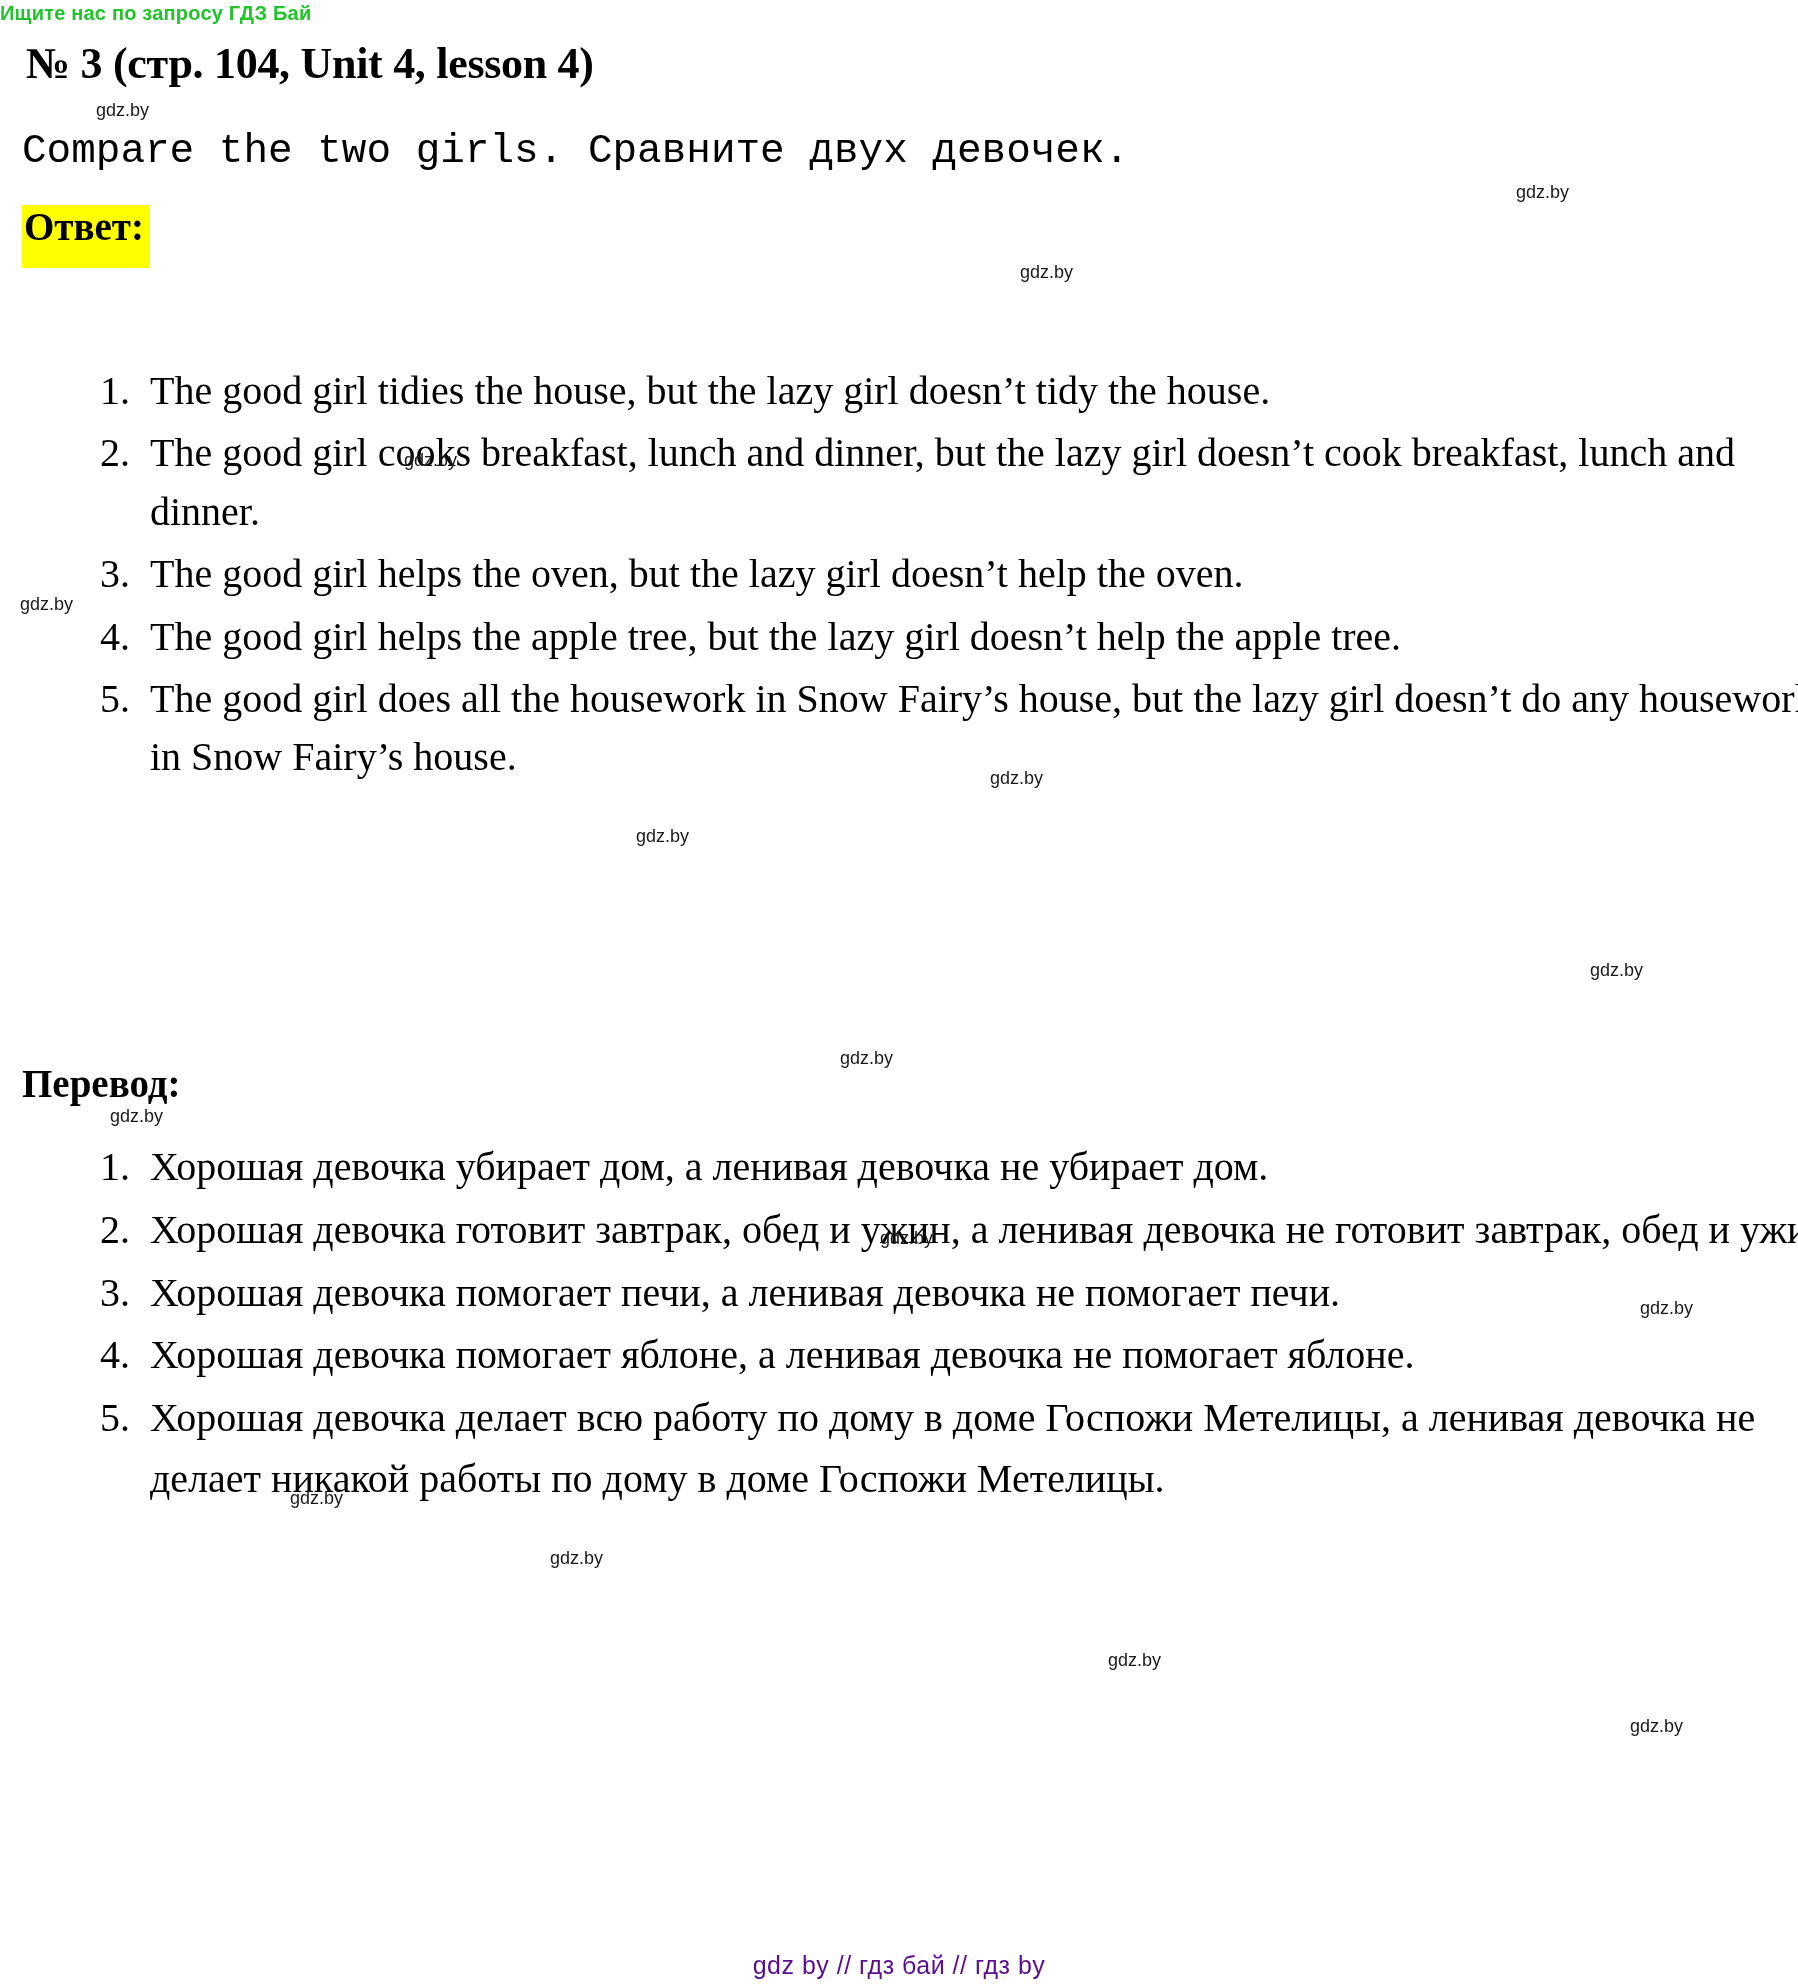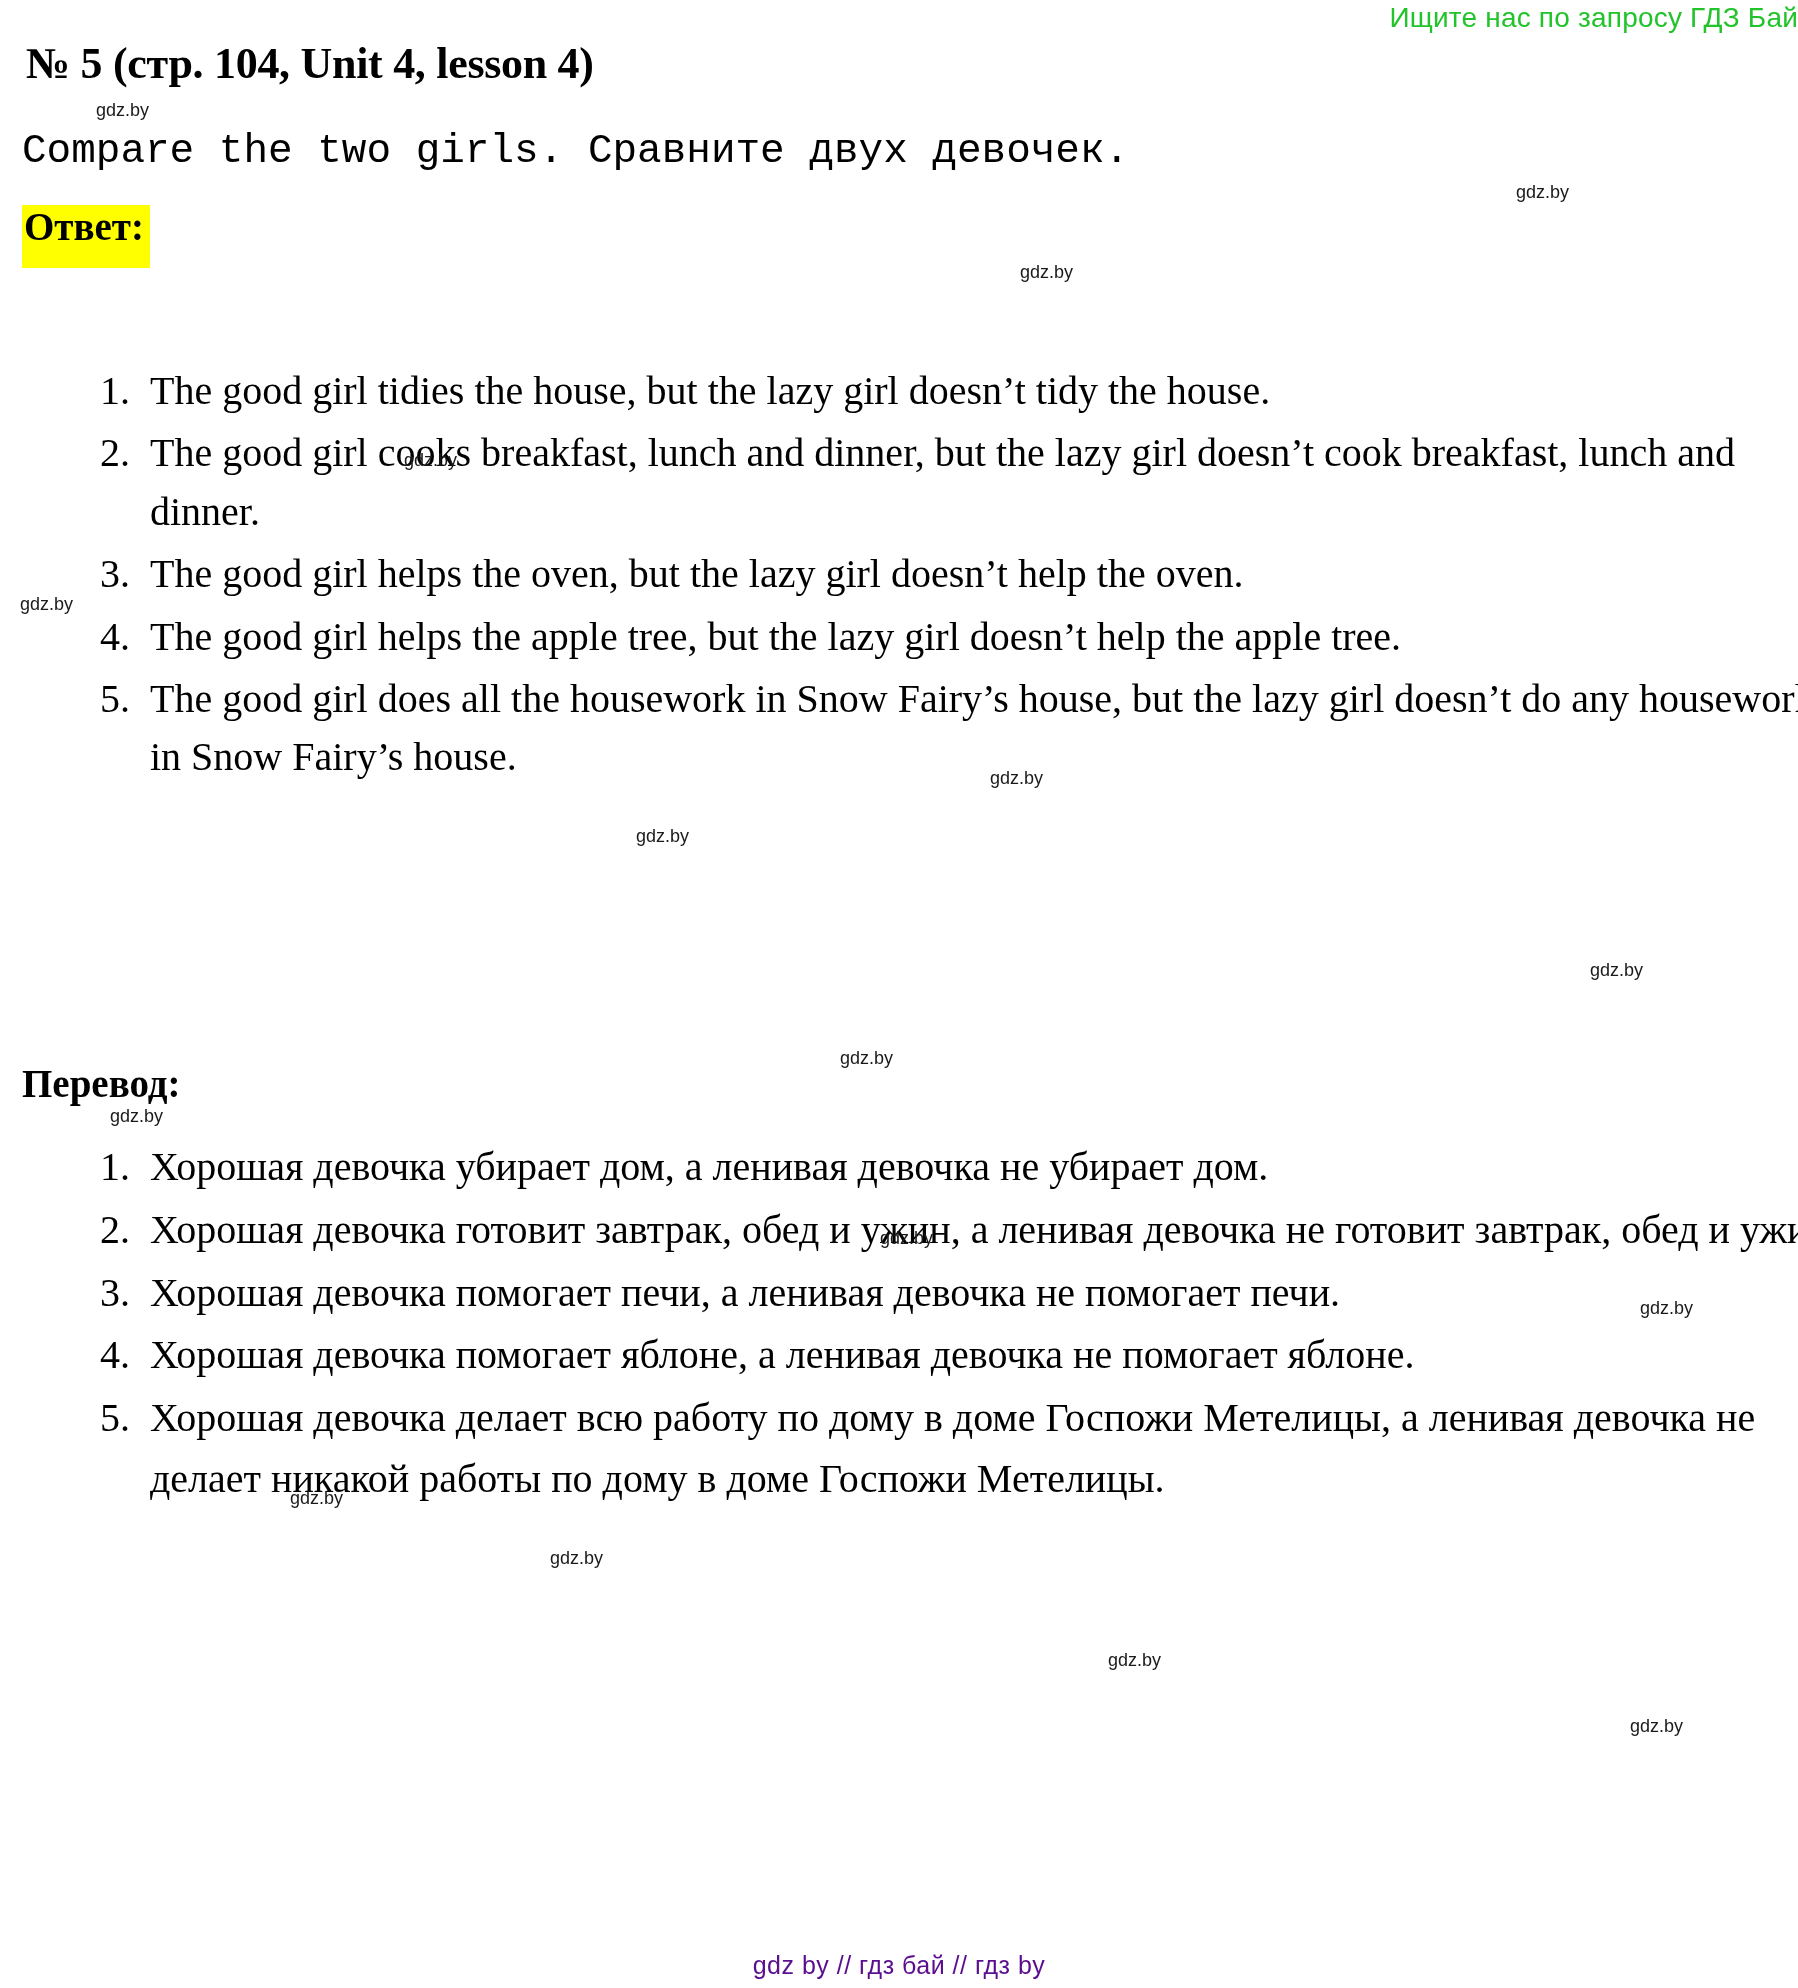--- a/index.html
+++ b/index.html
@@ -15,24 +15,24 @@
     color: #000000;
     overflow: hidden;
   }
 
   
   .promo-line {
     position: absolute;
     top: 2px;
     left: 0;
     width: 100%;
-    text-align: right;
+    text-align: left;
     font-family: "Liberation Sans", "DejaVu Sans", sans-serif;
-    font-size: 28px;
-    font-weight: normal;
+    font-size: 20px;
+    font-weight: bold;
     color: #22c32b;
     letter-spacing: 0.2px;
   }
 
   
   .exercise-title {
     position: absolute;
     top: 38px;
     left: 26px;
     font-size: 44px;
@@ -123,21 +123,21 @@
     font-size: 25px;
     color: #5b0f8f;
     letter-spacing: 0.5px;
   }
 </style>
 </head>
 <body>
 
 <div class="promo-line">Ищите нас по запросу ГДЗ Бай</div>
 
-<div class="exercise-title">№ 5 (стр. 104, Unit 4, lesson 4)</div>
+<div class="exercise-title">№ 3 (стр. 104, Unit 4, lesson 4)</div>
 
 <div class="task-statement">Compare the two girls. Сравните двух девочек.</div>
 
 <div class="section-heading answer">Ответ:</div>
 
 <ol class="answer-list">
   <li>The good girl tidies the house, but the lazy girl doesn’t tidy the house.</li>
   <li>The good girl cooks breakfast, lunch and dinner, but the lazy girl doesn’t cook breakfast, lunch and dinner.</li>
   <li>The good girl helps the oven, but the lazy girl doesn’t help the oven.</li>
   <li>The good girl helps the apple tree, but the lazy girl doesn’t help the apple tree.</li>

